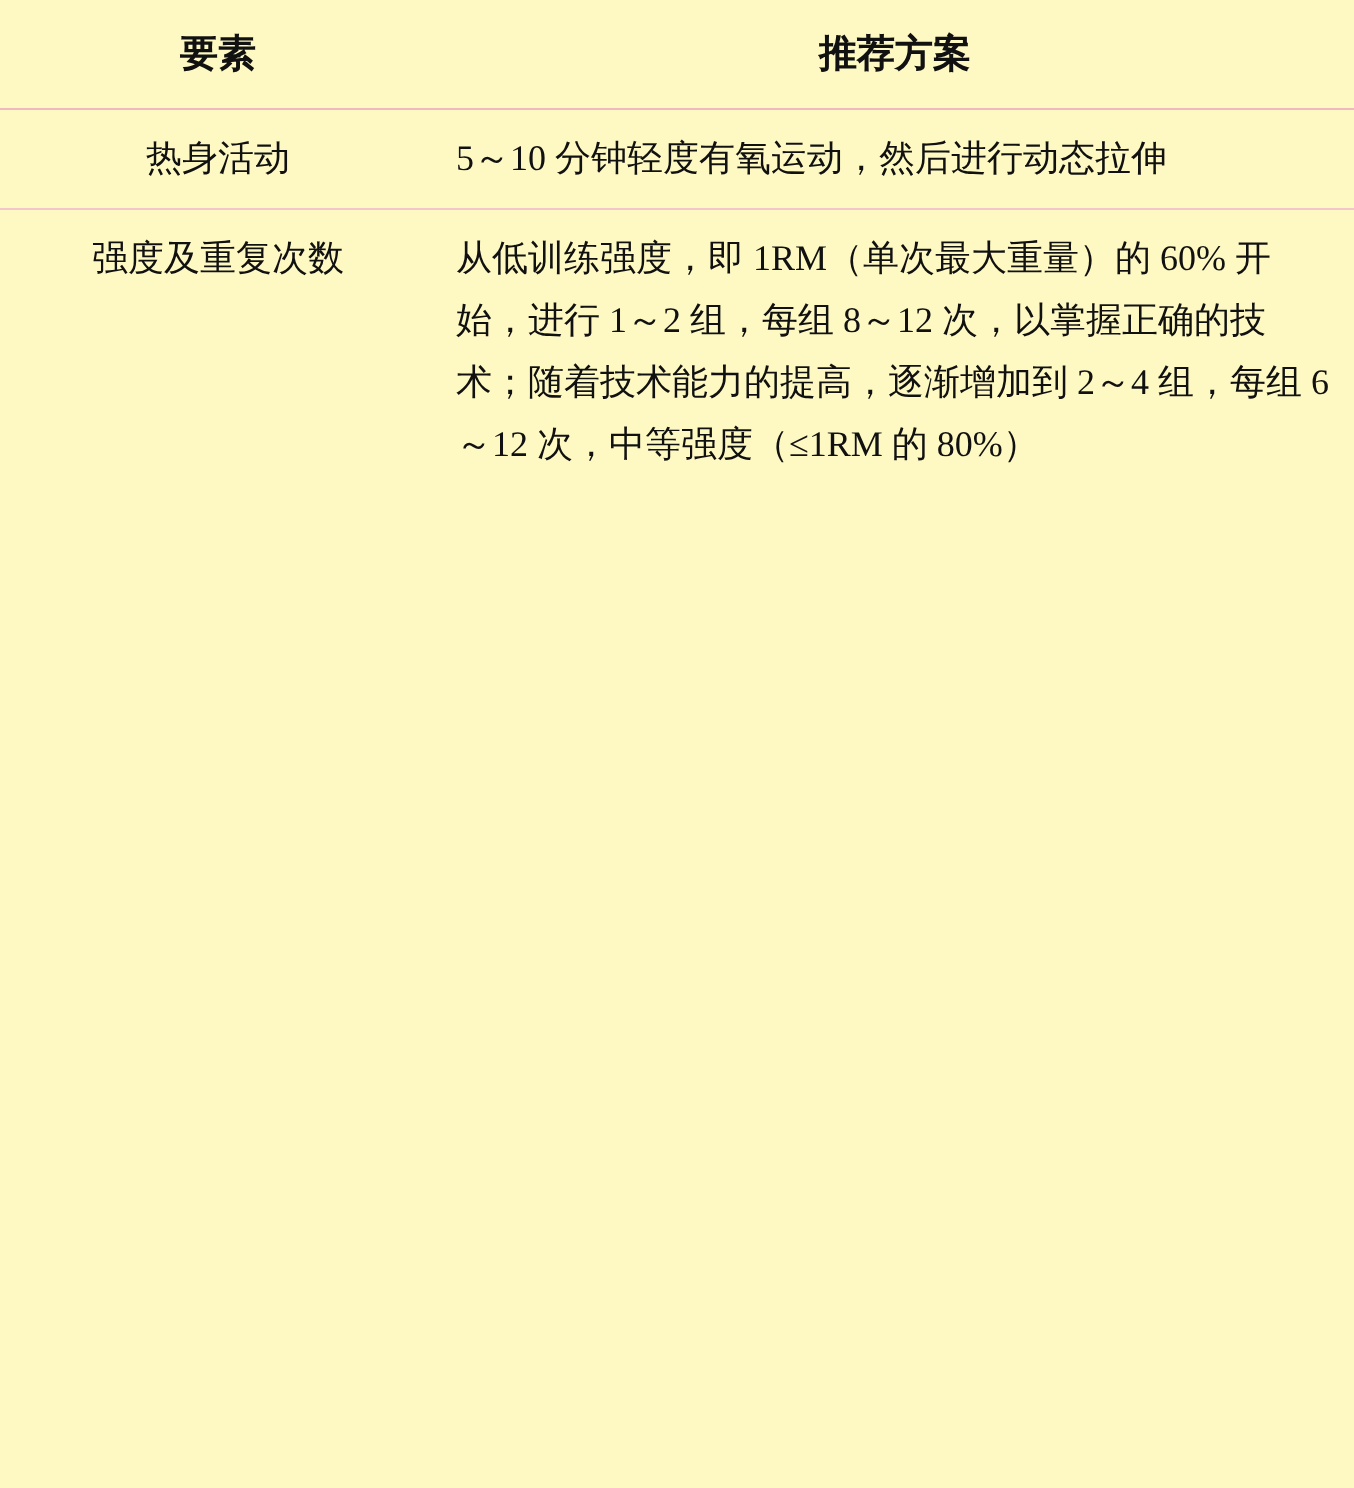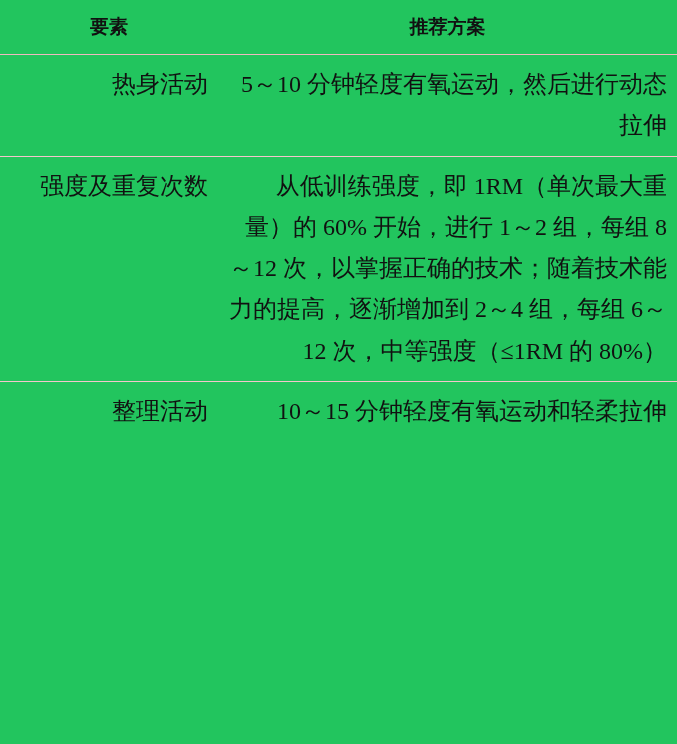--- a/index.html
+++ b/index.html
@@ -10,45 +10,44 @@
     width: 677px;
     height: 744px;
     background: #fce4e6;
     font-family: "Liberation Serif", "DejaVu Serif", serif;
     color: #111111;
     overflow: hidden;
   }
   .table-wrap {
     width: 677px;
     height: 744px;
-    background: #22c55e;
+    background: #fef9c3;
     box-sizing: border-box;
   }
   table.routine-table {
     width: 100%;
     border-collapse: collapse;
     table-layout: fixed;
   }
   table.routine-table col.col-element { width: 218px; }
   table.routine-table col.col-plan { width: 459px; }
 
   tr.header-row td {
     font-weight: bold;
     font-size: 19px;
     text-align: center;
     padding: 14px 6px 14px 6px;
     border-bottom: 1px solid #f0b9c0;
   }
   tr.data-row td {
-    font-size: 24px;
+    font-size: 18px;
     line-height: 1.72;
     vertical-align: top;
     padding: 9px 10px 9px 10px;
     border-bottom: 1px solid #f4c6cc;
-    text-align: right;
   }
   tr.data-row:last-child td {
     border-bottom: none;
   }
   td.cell-element {
     text-align: center;
     white-space: nowrap;
   }
   td.cell-plan {
     text-align: left;
@@ -72,19 +71,15 @@
       </tr>
 
       <tr class="data-row">
         <td class="cell-element">热身活动</td>
         <td class="cell-plan">5～10 分钟轻度有氧运动，然后进行动态拉伸</td>
       </tr>
       <tr class="data-row">
         <td class="cell-element">强度及重复次数</td>
         <td class="cell-plan">从低训练强度，即 1RM（单次最大重量）的 60% 开始，进行 1～2 组，每组 8～12 次，以掌握正确的技术；随着技术能力的提高，逐渐增加到 2～4 组，每组 6～12 次，中等强度（≤1RM 的 80%）</td>
       </tr>
-      <tr class="data-row">
-        <td class="cell-element">整理活动</td>
-        <td class="cell-plan">10～15 分钟轻度有氧运动和轻柔拉伸</td>
-      </tr>
     </tbody>
   </table>
 </div>
 
 </body></html>

